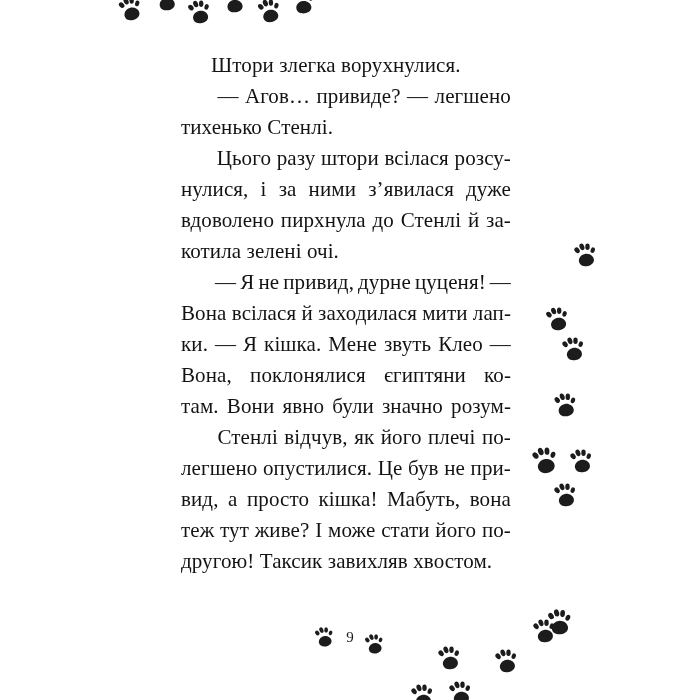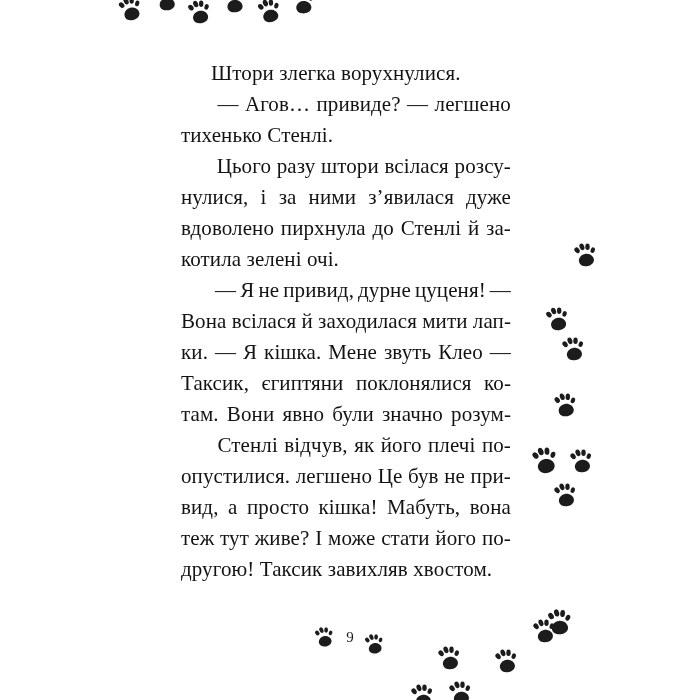--- a/index.html
+++ b/index.html
@@ -14,21 +14,21 @@
     background: #ffffff;
     overflow: hidden;
     font-family: "Liberation Serif", "DejaVu Serif", serif;
     color: #111111;
   }
 
   
   #text-block {
     position: absolute;
     left: 181px;
-    top: 58px;
+    top: 50px;
     width: 330px;
   }
   .para {
     margin: 0;
     font-size: 21px;
     line-height: 31px;
     text-align: justify;
     text-justify: inter-word;
     text-indent: 30px;
     color: #131313;
@@ -432,23 +432,23 @@
           <span class="w">ки.</span>
           <span class="w">—</span>
           <span class="w">Я</span>
           <span class="w">кішка.</span>
           <span class="w">Мене</span>
           <span class="w">звуть</span>
           <span class="w">Клео</span>
           <span class="w">—</span>
         </span>
         <span class="line j">
-          <span class="w">Таксик,</span>
+          <span class="w">Вона,</span>
+          <span class="w">поклонялися</span>
           <span class="w">єгиптяни</span>
-          <span class="w">поклонялися</span>
           <span class="w">ко-</span>
         </span>
         <span class="line j">
           <span class="w">там.</span>
           <span class="w">Вони</span>
           <span class="w">явно</span>
           <span class="w">були</span>
           <span class="w">значно</span>
           <span class="w">розум-</span>
         </span>
@@ -456,22 +456,22 @@
       <p class="para" style="text-indent: 0px;">
         <span class="line j ind">
           <span class="w">Стенлі</span>
           <span class="w">відчув,</span>
           <span class="w">як</span>
           <span class="w">його</span>
           <span class="w">плечі</span>
           <span class="w">по-</span>
         </span>
         <span class="line j">
+          <span class="w">легшено</span>
           <span class="w">опустилися.</span>
-          <span class="w">легшено</span>
           <span class="w">Це</span>
           <span class="w">був</span>
           <span class="w">не</span>
           <span class="w">при-</span>
         </span>
         <span class="line j">
           <span class="w">вид,</span>
           <span class="w">а</span>
           <span class="w">просто</span>
           <span class="w">кішка!</span>

